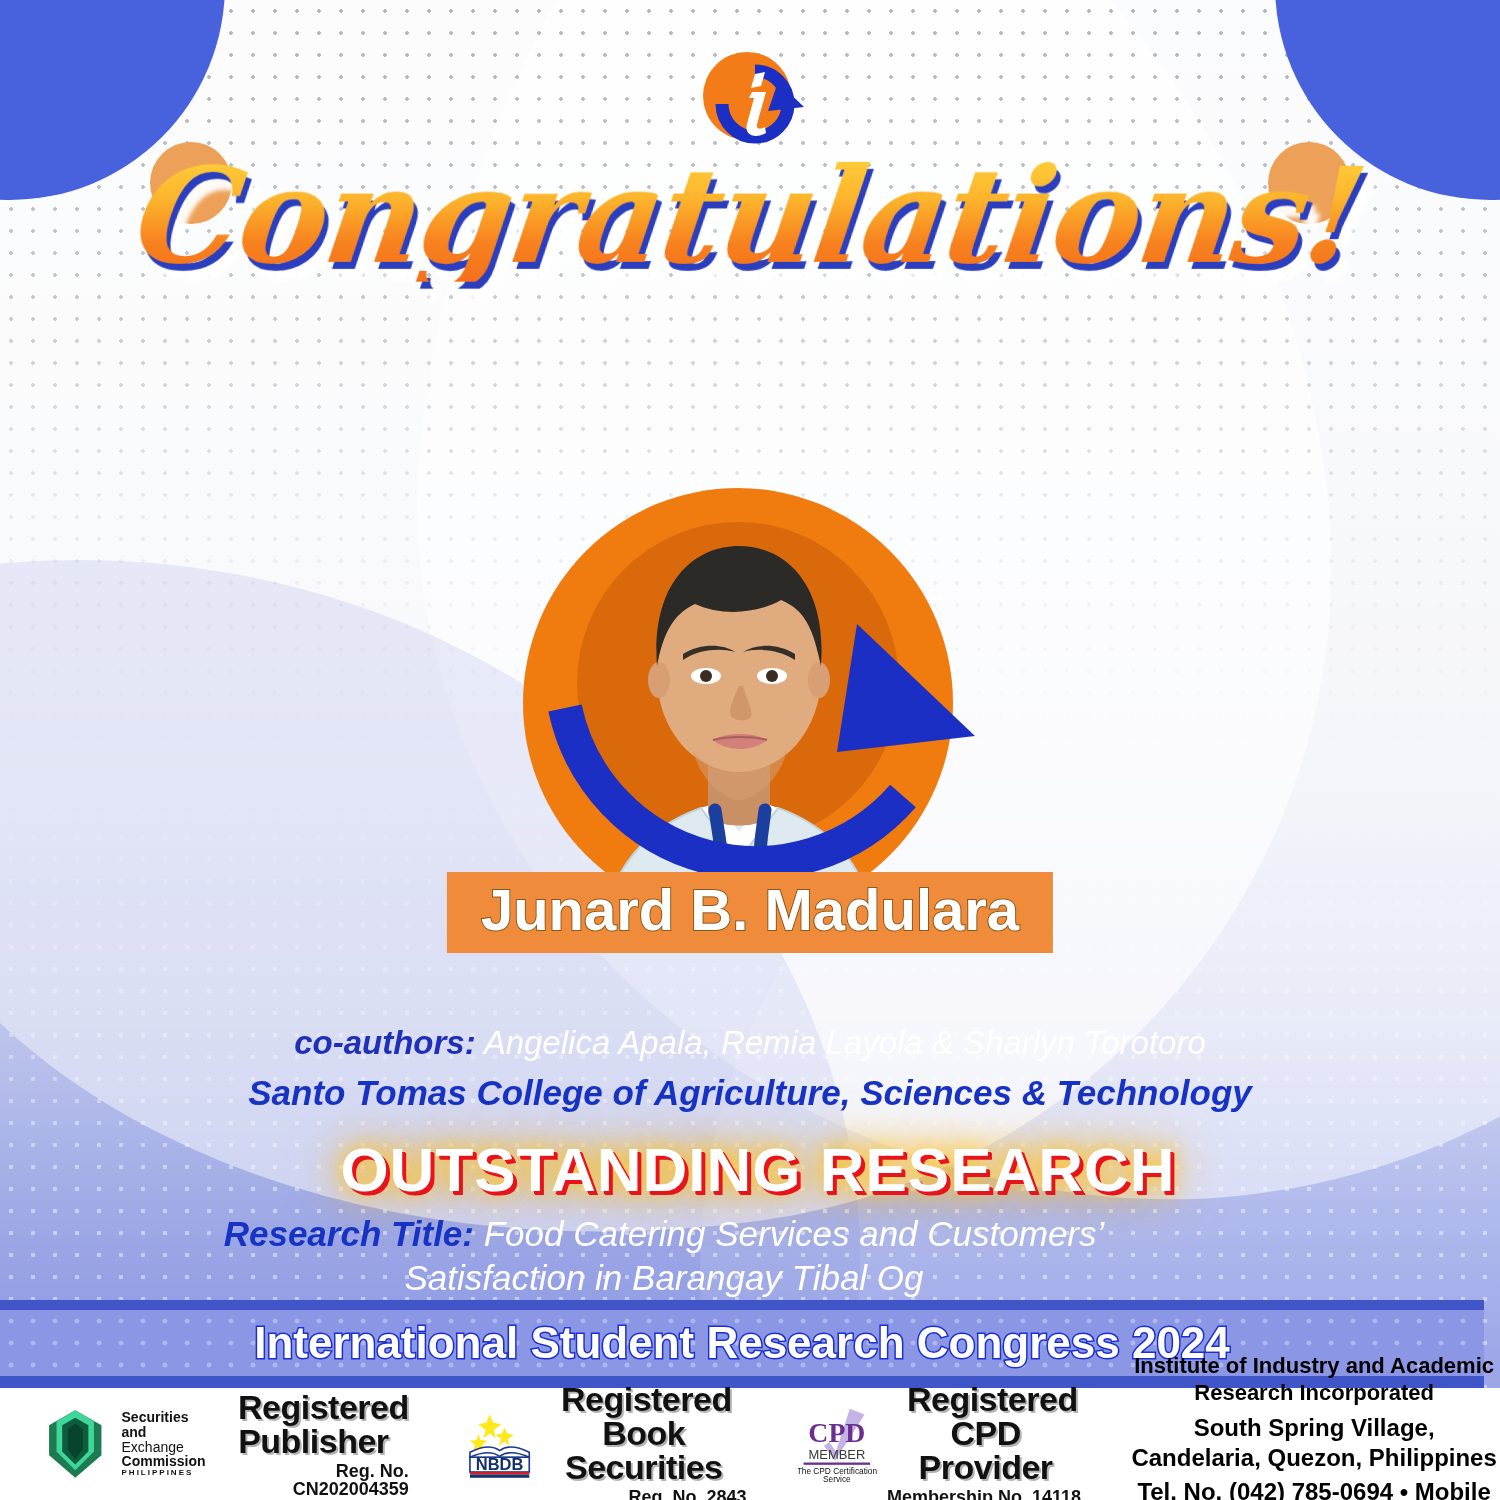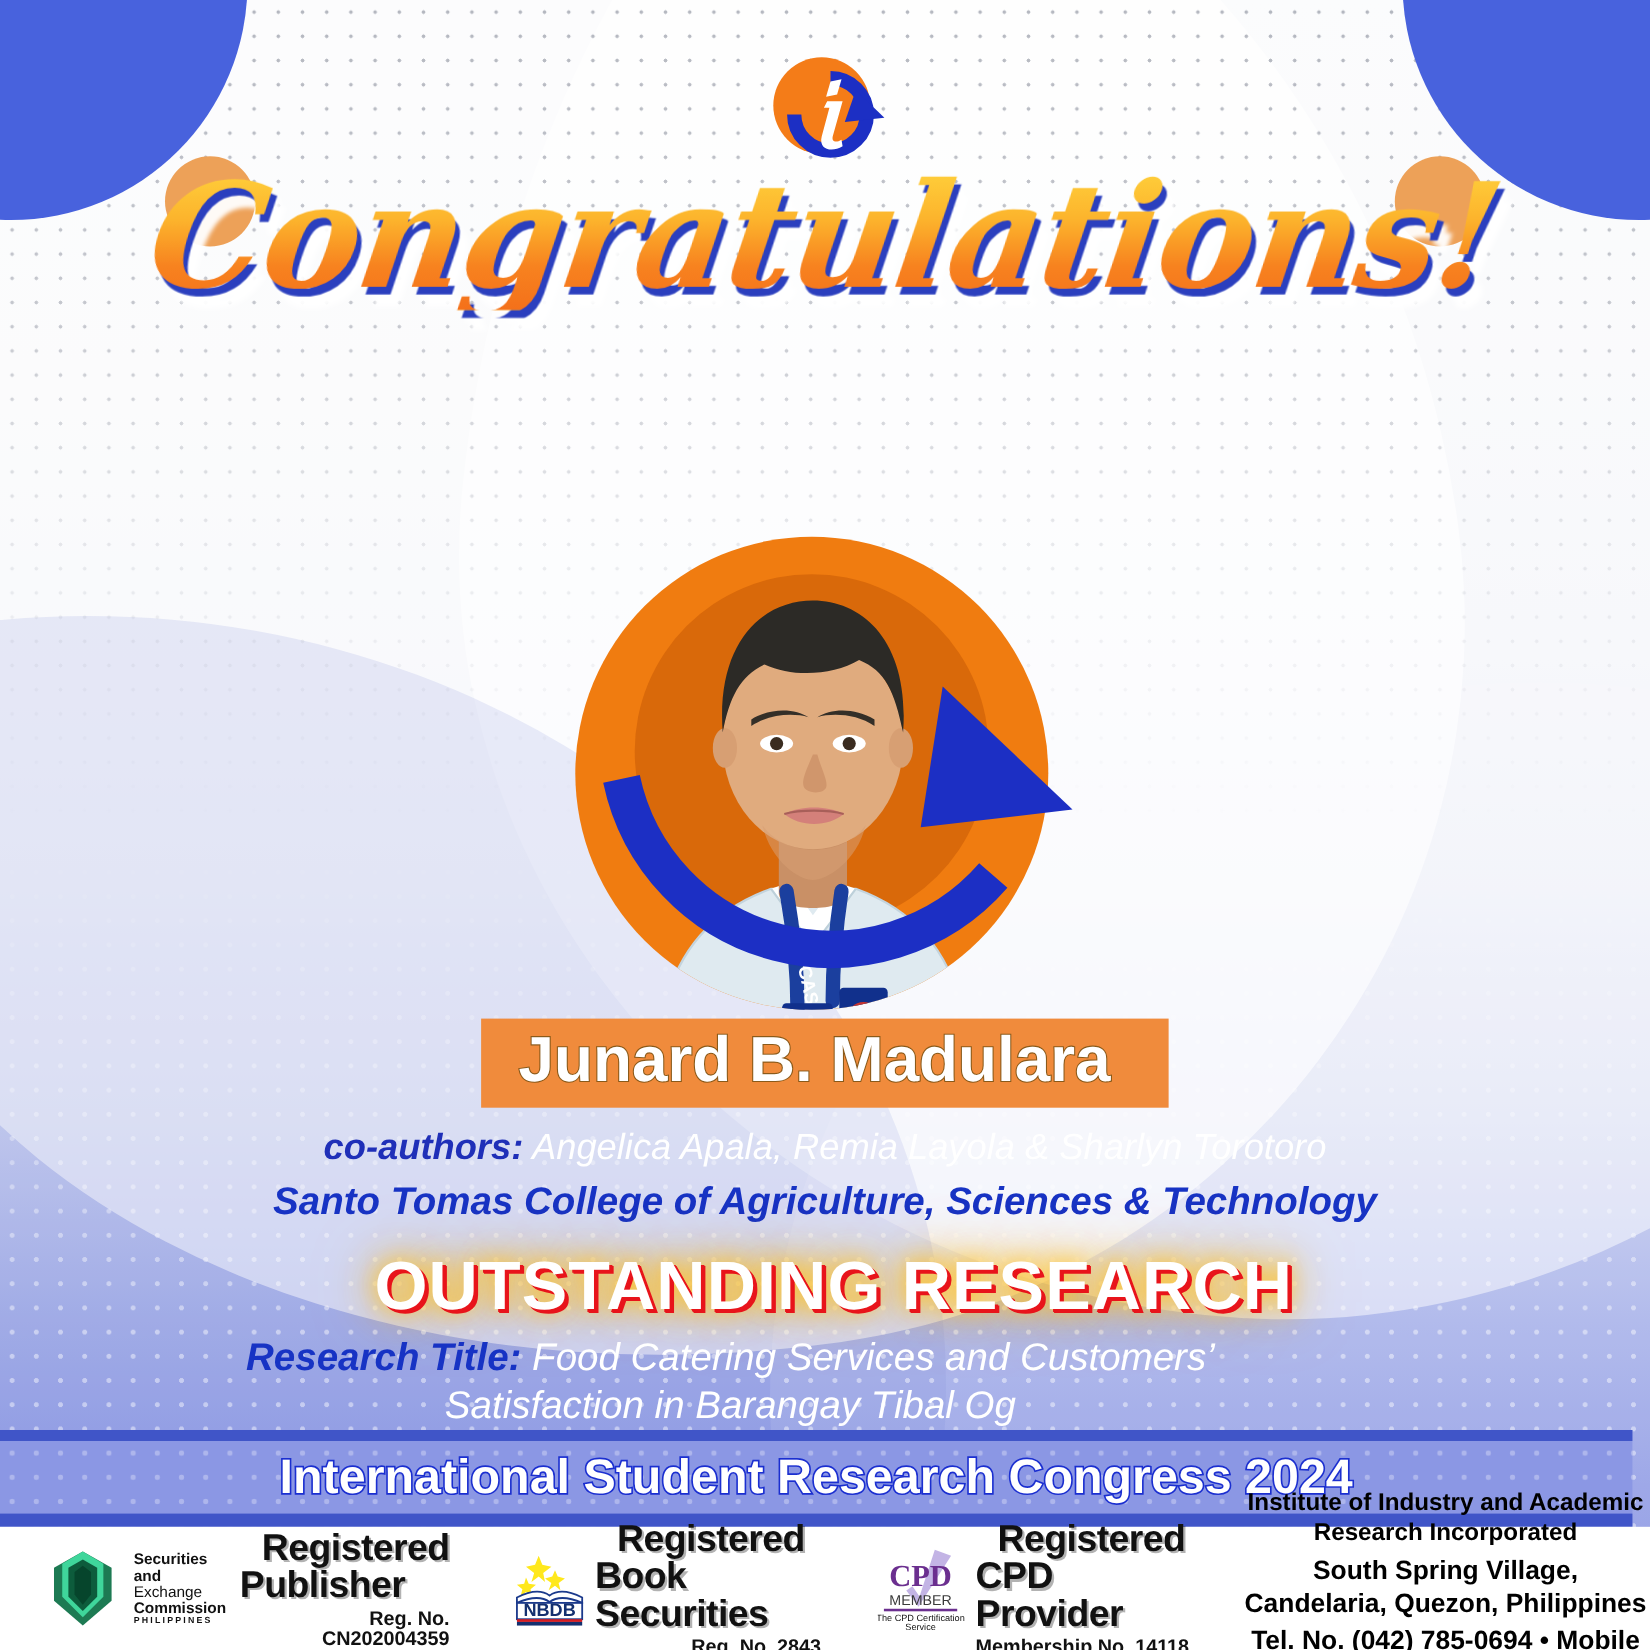--- a/index.html
+++ b/index.html
@@ -170,24 +170,24 @@
     position: absolute;
     left: -10px; top: 120px;
     width: 500px; height: 390px;
     pointer-events: none;
   }
 
   
   .name-banner {
     position: absolute;
     left: 50%;
-    top: 926px;
+    top: 872px;
     transform: translateX(-50%);
     background: #f08b3c;
-    padding: 8px 53px 14px 34px;
+    padding: 8px 34px 14px 34px;
   }
   .name-text {
     font-size: 58px;
     font-weight: 700;
     color: #ffffff;
     letter-spacing: 0px;
     line-height: 1.02;
     white-space: nowrap;
     -webkit-text-stroke: 2px #8a5a1a;
     paint-order: stroke fill;
@@ -320,20 +320,21 @@
     letter-spacing: -0.5px;
     text-shadow: 2px 2px 0 rgba(0,0,0,0.30);
     margin-left: 20px;
   }
   .badge-line2 {
     font-size: 34px;
     font-weight: 700;
     color: #111111;
     letter-spacing: -0.5px;
     text-shadow: 2px 2px 0 rgba(0,0,0,0.30);
+    text-align: center;
   }
   .badge-reg {
     font-size: 18px;
     font-weight: 700;
     color: #111111;
     text-align: right;
     margin-top: 4px;
   }
   .badge-reg.left-align { text-align: left; }
 

